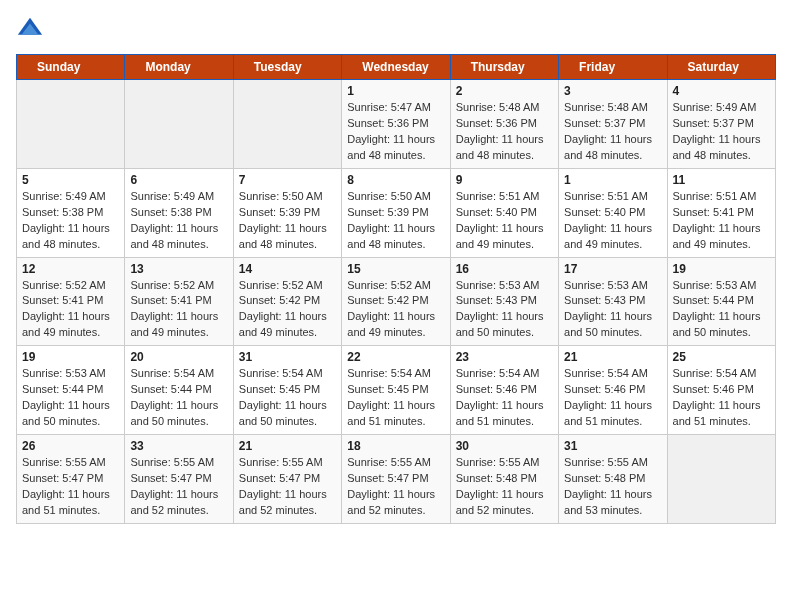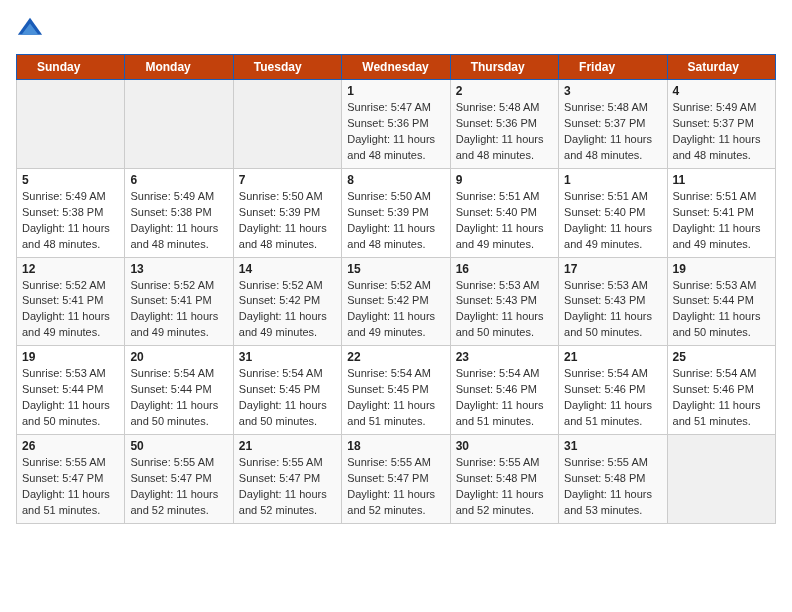--- a/index.html
+++ b/index.html
@@ -316,21 +316,21 @@
       </tr>
       <tr>
         <td>
           <div class="day-num">26</div>
           <div class="day-detail" style="white-space: pre-line;">Sunrise: 5:55 AM
 Sunset: 5:47 PM
 Daylight: 11 hours
 and 51 minutes.</div>
         </td>
         <td>
-          <div class="day-num">50</div>
+          <div class="day-num">33</div>
           <div class="day-detail" style="white-space: pre-line;">Sunrise: 5:55 AM
 Sunset: 5:47 PM
 Daylight: 11 hours
 and 52 minutes.</div>
         </td>
         <td>
           <div class="day-num">21</div>
           <div class="day-detail" style="white-space: pre-line;">Sunrise: 5:55 AM
 Sunset: 5:47 PM
 Daylight: 11 hours

